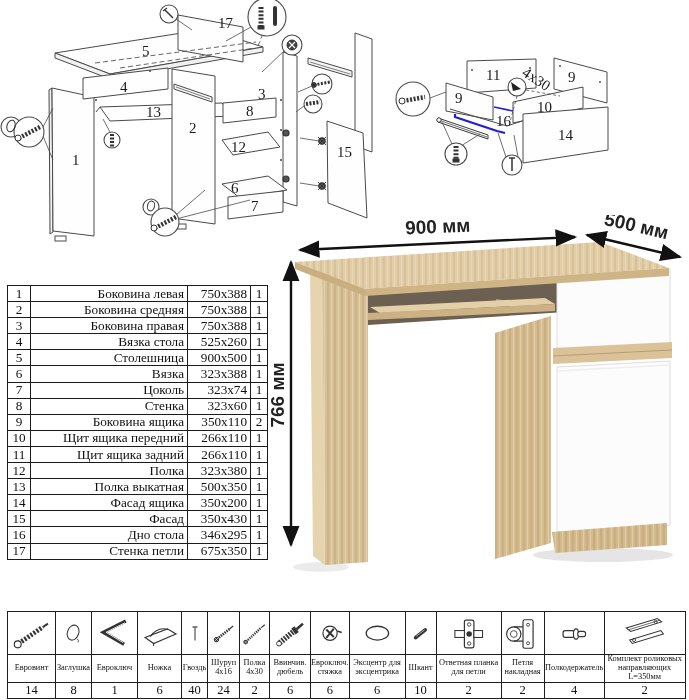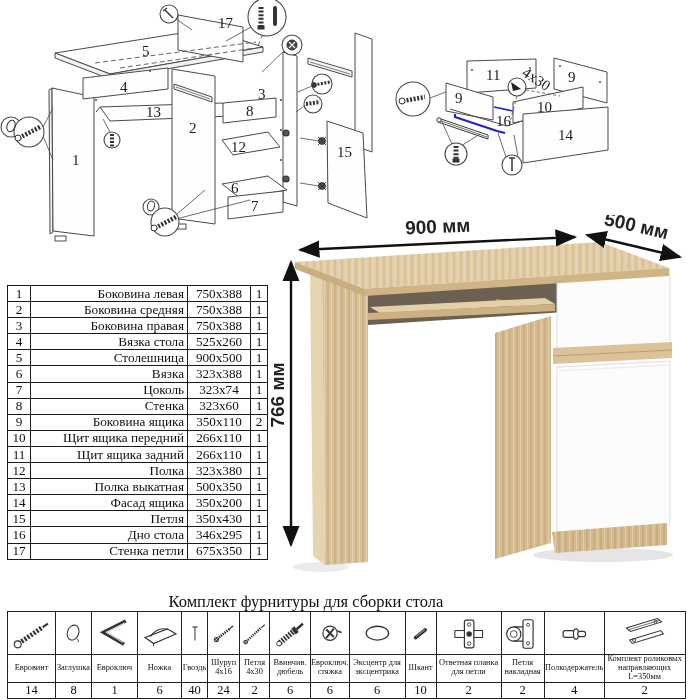--- a/index.html
+++ b/index.html
@@ -5,21 +5,21 @@
   html,body{margin:0;padding:0;background:#fff;}
   .sheet{position:relative;width:689px;height:700px;background:#fff;overflow:hidden;
          font-family:"Liberation Serif",serif;color:#111;}
   svg{display:block;}
   
   .parts-table{position:absolute;left:7px;top:285px;border-collapse:collapse;}
   .parts-table td{border:1.6px solid #1b1b1b;font-size:13.2px;line-height:1.05;height:15.1px;
                   padding:0 3px;white-space:nowrap;color:#101010;}
   .parts-table .c-num{width:20px;text-align:center;padding:0 1px;}
   .parts-table .c-name{width:150px;text-align:right;}
-  .parts-table .c-size{width:56px;text-align:center;}
+  .parts-table .c-size{width:56px;text-align:right;}
   .parts-table .c-qty{width:14px;text-align:center;padding:0 1px;}
   
   .hw-title{position:absolute;left:0;top:592px;width:612px;text-align:center;
             font-size:16.5px;color:#101010;}
   .hw-table{position:absolute;left:7px;top:611px;border-collapse:collapse;table-layout:fixed;}
   .hw-table td{border:1.3px solid #1f1f1f;text-align:center;vertical-align:middle;
                padding:0;overflow:hidden;color:#101010;}
   .hw-icon-cell{height:42px;background:#fff;}
   .hw-icon-cell svg{width:96%;height:38px;margin:1px auto 0;}
   .hw-name-cell{height:20px;font-size:8.3px;line-height:1.07;}
@@ -381,42 +381,41 @@
 
         <tr>
           <td class="c-num">14</td>
           <td class="c-name">Фасад ящика</td>
           <td class="c-size">350x200</td>
           <td class="c-qty">1</td>
         </tr>
 
         <tr>
           <td class="c-num">15</td>
-          <td class="c-name">Петля</td>
+          <td class="c-name">Фасад</td>
           <td class="c-size">350x430</td>
           <td class="c-qty">1</td>
         </tr>
 
         <tr>
           <td class="c-num">16</td>
           <td class="c-name">Дно стола</td>
           <td class="c-size">346x295</td>
           <td class="c-qty">1</td>
         </tr>
 
         <tr>
           <td class="c-num">17</td>
           <td class="c-name">Стенка петли</td>
           <td class="c-size">675x350</td>
           <td class="c-qty">1</td>
         </tr>
       </tbody>
   </table>
 
-  <div class="hw-title">Комплект фурнитуры для сборки стола</div>
   <table class="hw-table">
     <colgroup>
       <col style="width:48px">
         <col style="width:36px">
         <col style="width:46px">
         <col style="width:44px">
       <col style="width:26px">
         <col style="width:32px">
         <col style="width:30px">
         <col style="width:41px">
@@ -543,21 +542,21 @@
           </td>
         </tr>
       <tr>
 
       <td class="hw-name-cell">Евровинт</td>
           <td class="hw-name-cell">Заглушка</td>
           <td class="hw-name-cell">Евроключ</td>
           <td class="hw-name-cell">Ножка</td>
           <td class="hw-name-cell">Гвоздь</td>
           <td class="hw-name-cell">Шуруп 4x16</td>
-          <td class="hw-name-cell">Петля 4x30</td>
+          <td class="hw-name-cell">Полка 4x30</td>
           <td class="hw-name-cell">Ввинчив. дюбель</td>
           <td class="hw-name-cell">Евроключ. стяжка</td>
           <td class="hw-name-cell">Эксцентр для эксцентрика</td>
           <td class="hw-name-cell">Шкант</td>
           <td class="hw-name-cell">Ответная планка для петли</td>
           <td class="hw-name-cell">Петля накладная</td>
           <td class="hw-name-cell">Полкодержатель</td>
           <td class="hw-name-cell">Комплект роликовых направляющих L=350мм</td>
         </tr>
       <tr>

